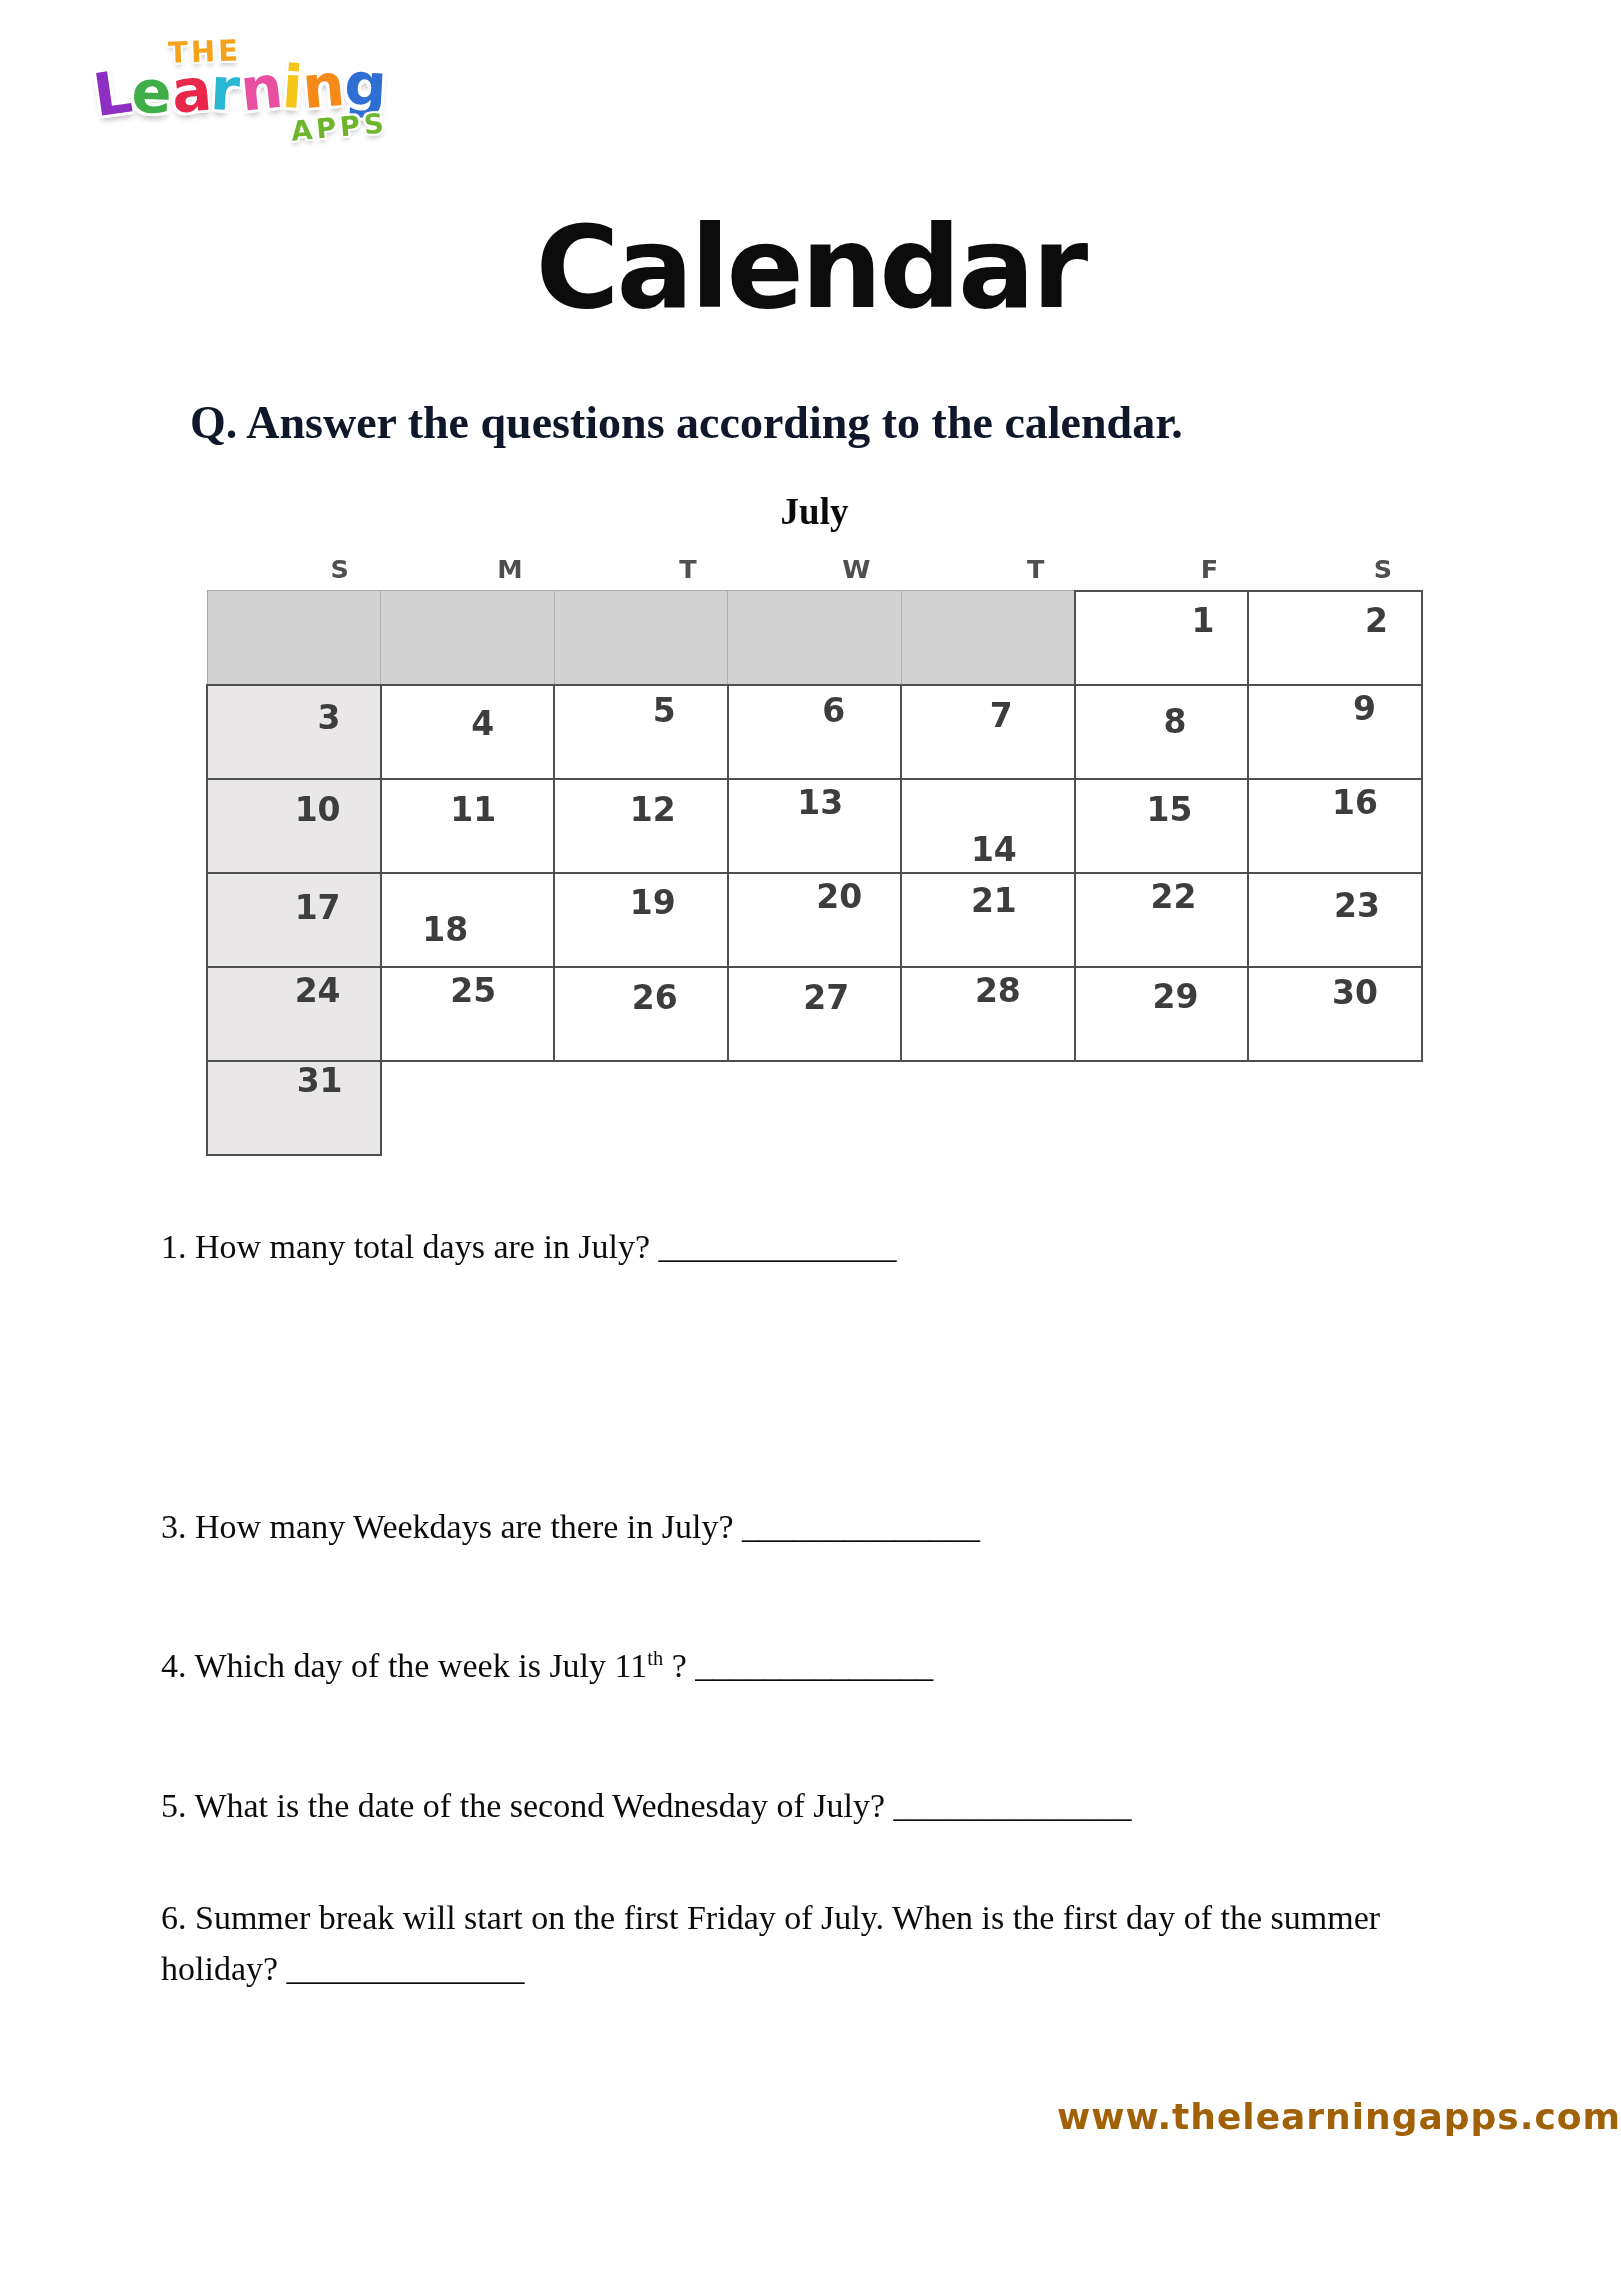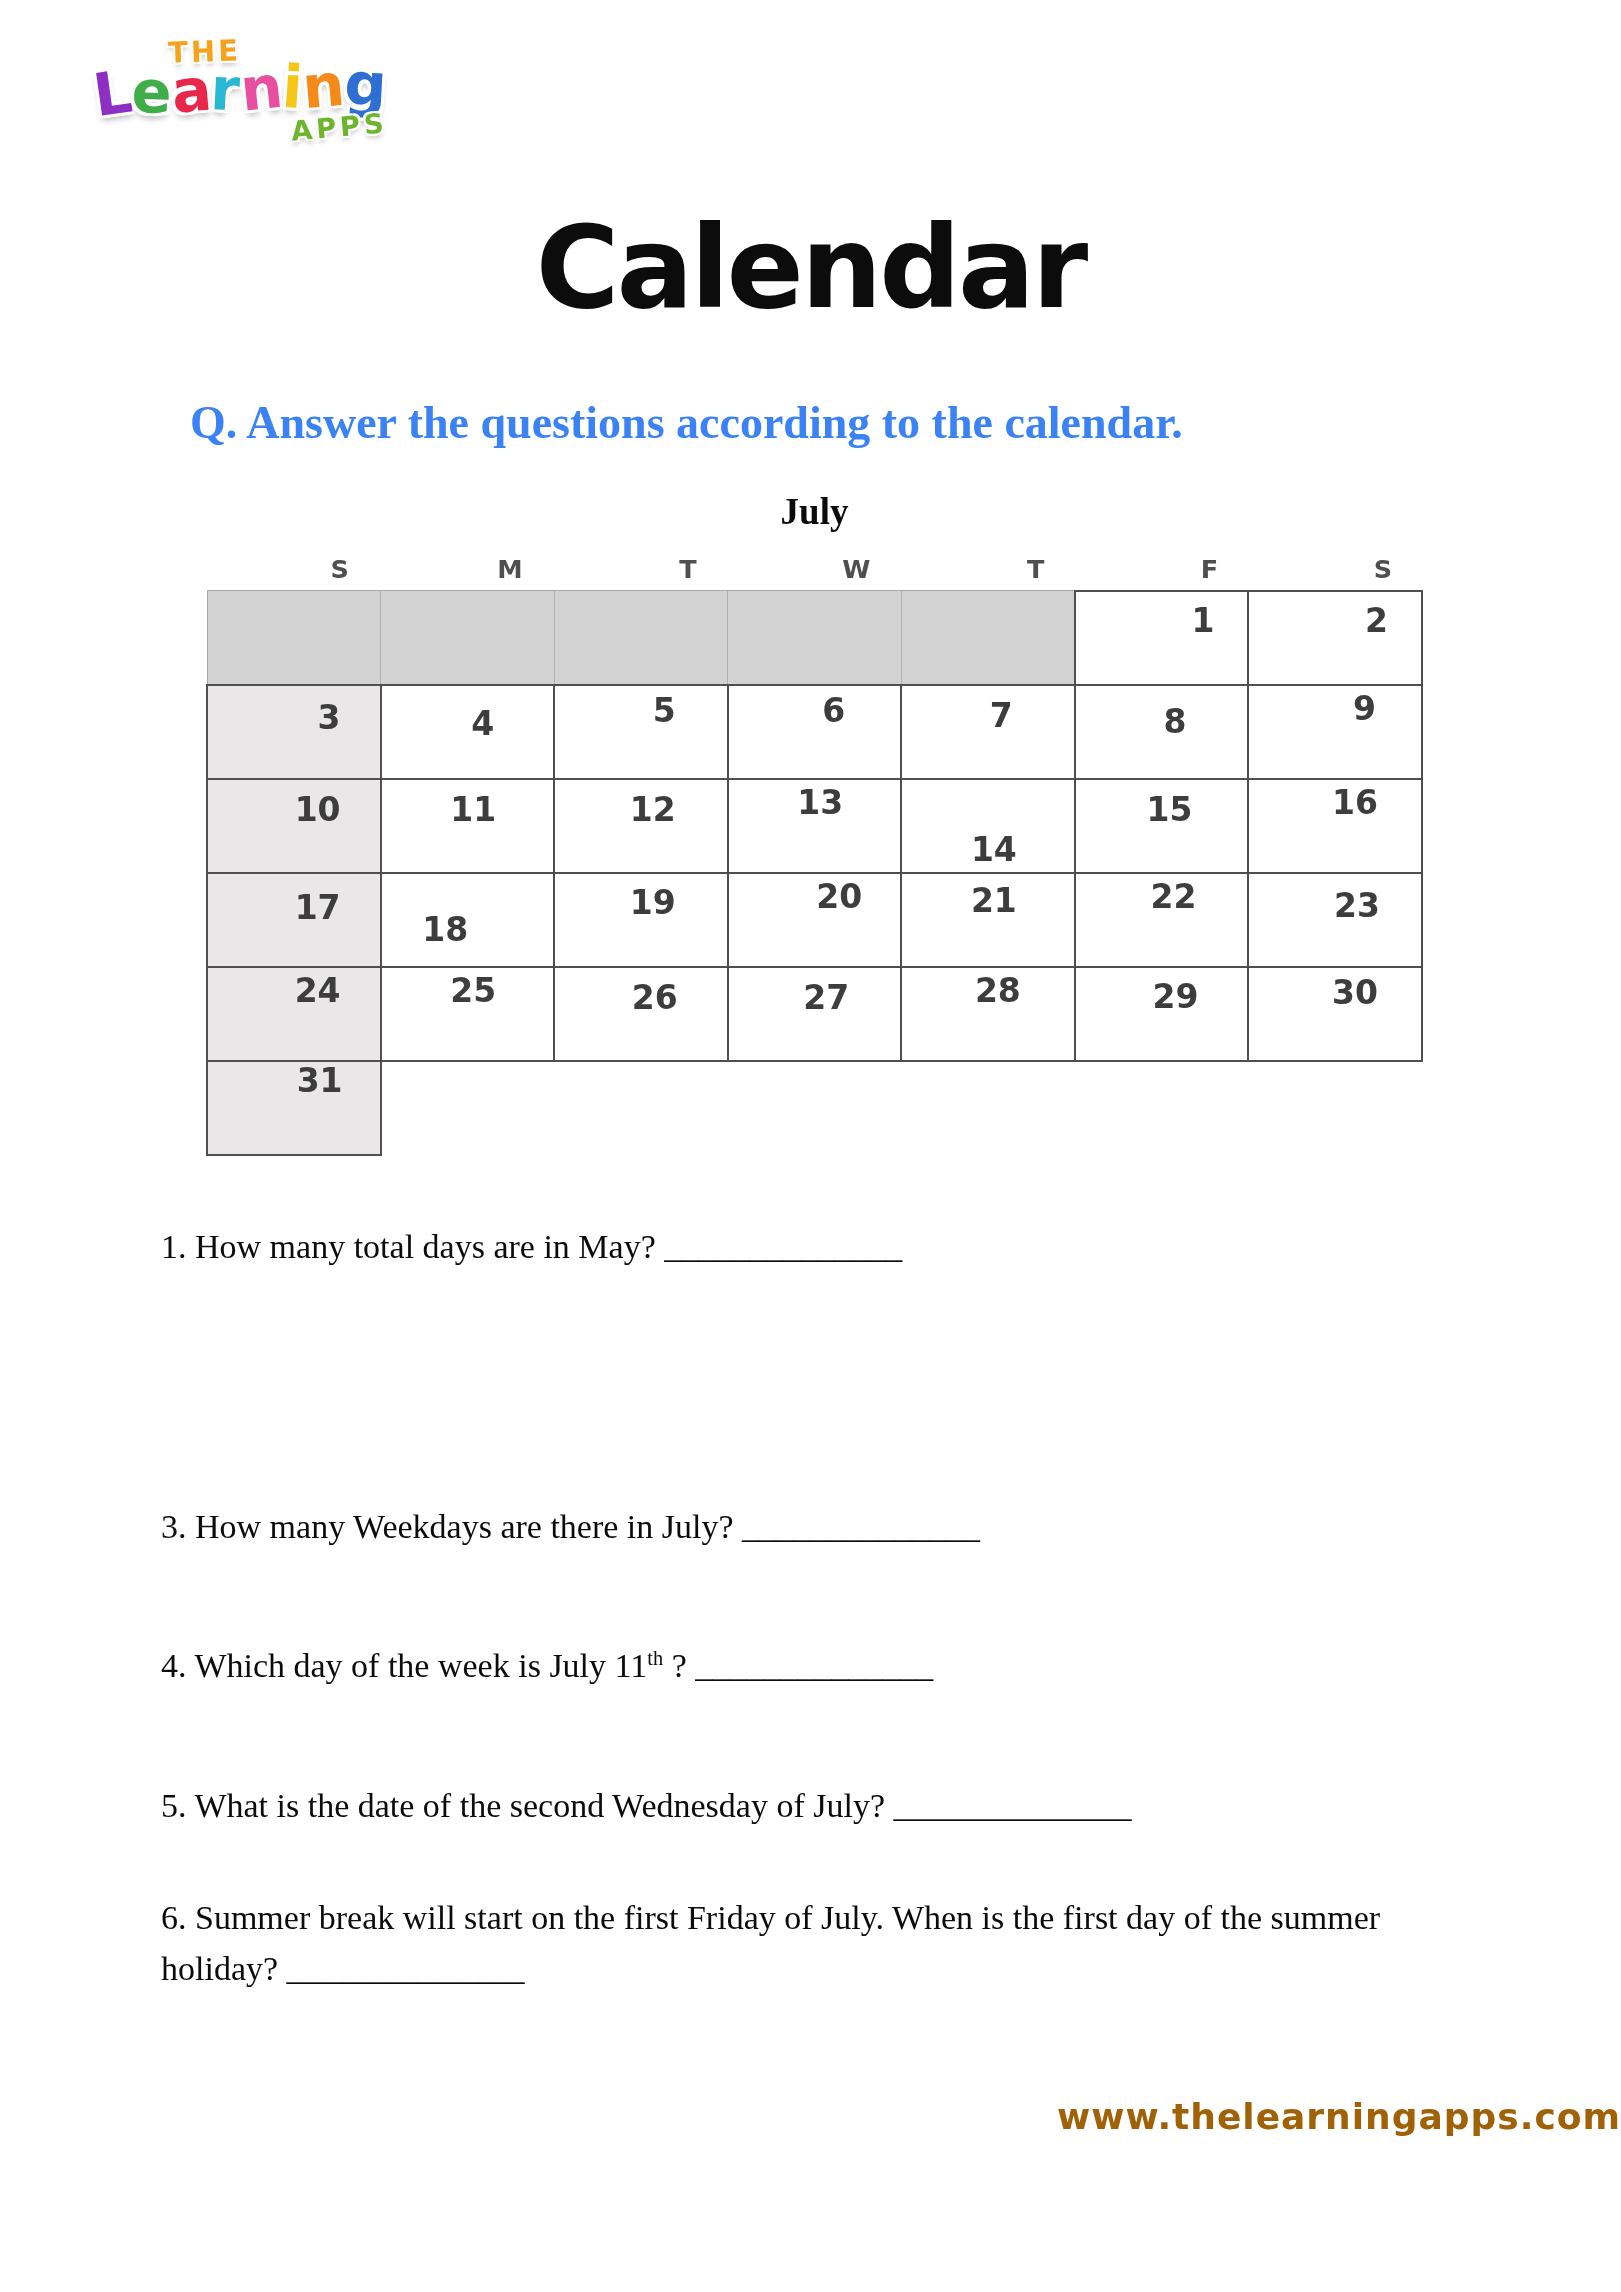--- a/index.html
+++ b/index.html
@@ -22,21 +22,21 @@
   .logo .learning span:nth-child(6){color:#f5c518;transform:rotate(6deg);}
   .logo .learning span:nth-child(7){color:#f58a18;transform:rotate(-3deg);}
   .logo .learning span:nth-child(8){color:#2f6fd3;transform:rotate(5deg);}
   .logo .apps{display:block;margin-left:196px;margin-top:-3.9px;font-size:27.4px;font-weight:bold;letter-spacing:3.9px;
         color:#6cb52d;transform:rotate(-3deg);
         text-shadow:-2px -2px 0 #fff,2px -2px 0 #fff,-2px 2px 0 #fff,2px 2px 0 #fff,0 3.9px 4.9px rgba(0,0,0,.25);}
 
   
   .title{position:absolute;top:201px;left:0;width:100%;text-align:center;
          font-family:"DejaVu Sans",sans-serif;font-weight:bold;font-size:114px;letter-spacing:-2.9px;color:#0c0c0c;}
-  .q-heading{position:absolute;left:190px;top:396px;font-weight:bold;font-size:46px;color:#3b82f6;}
+  .q-heading{position:absolute;left:190px;top:396px;font-weight:bold;font-size:46px;color:#0f172a;}
 
   
   .cal{position:absolute;left:206px;top:490px;width:1217px;}
   .month{text-align:center;font-weight:bold;font-size:37px;color:#0c0c0c;}
   .dh{display:flex;height:45px;align-items:flex-end;margin-top:11.8px;
       font-family:"DejaVu Sans",sans-serif;font-weight:bold;font-size:25.5px;color:#4f4f4f;}
   .dh span{flex:1;text-align:right;padding-right:31px;padding-bottom:5.9px;}
   table.grid{width:1217px;border-collapse:collapse;table-layout:fixed;
       font-family:"DejaVu Sans",sans-serif;}
   table.grid td{height:92px;padding:0;vertical-align:top;}
@@ -230,21 +230,21 @@
         <td class="void"></td>
         <td class="void"></td>
         <td class="void"></td>
         <td class="void"></td>
         <td class="void"></td>
       </tr>
     </tbody>
       </table>
   </div>
 
-  <div class="q" id="q1">1. How many total days are in May? ______________</div>
+  <div class="q" id="q1">1. How many total days are in July? ______________</div>
   <div class="q" id="q3">3. How many Weekdays are there in July? ______________</div>
   <div class="q" id="q4"><span>4. Which day of the week is July 11</span><sup>th</sup><span> ? ______________</span></div>
   <div class="q" id="q5">5. What is the date of the second Wednesday of July? ______________</div>
   <div class="q" id="q6">6. Summer break will start on the first Friday of July. When is the first day of the summer holiday? ______________</div>
 
   <div class="footer">www.thelearningapps.com</div>
 
 </div>
 
 

